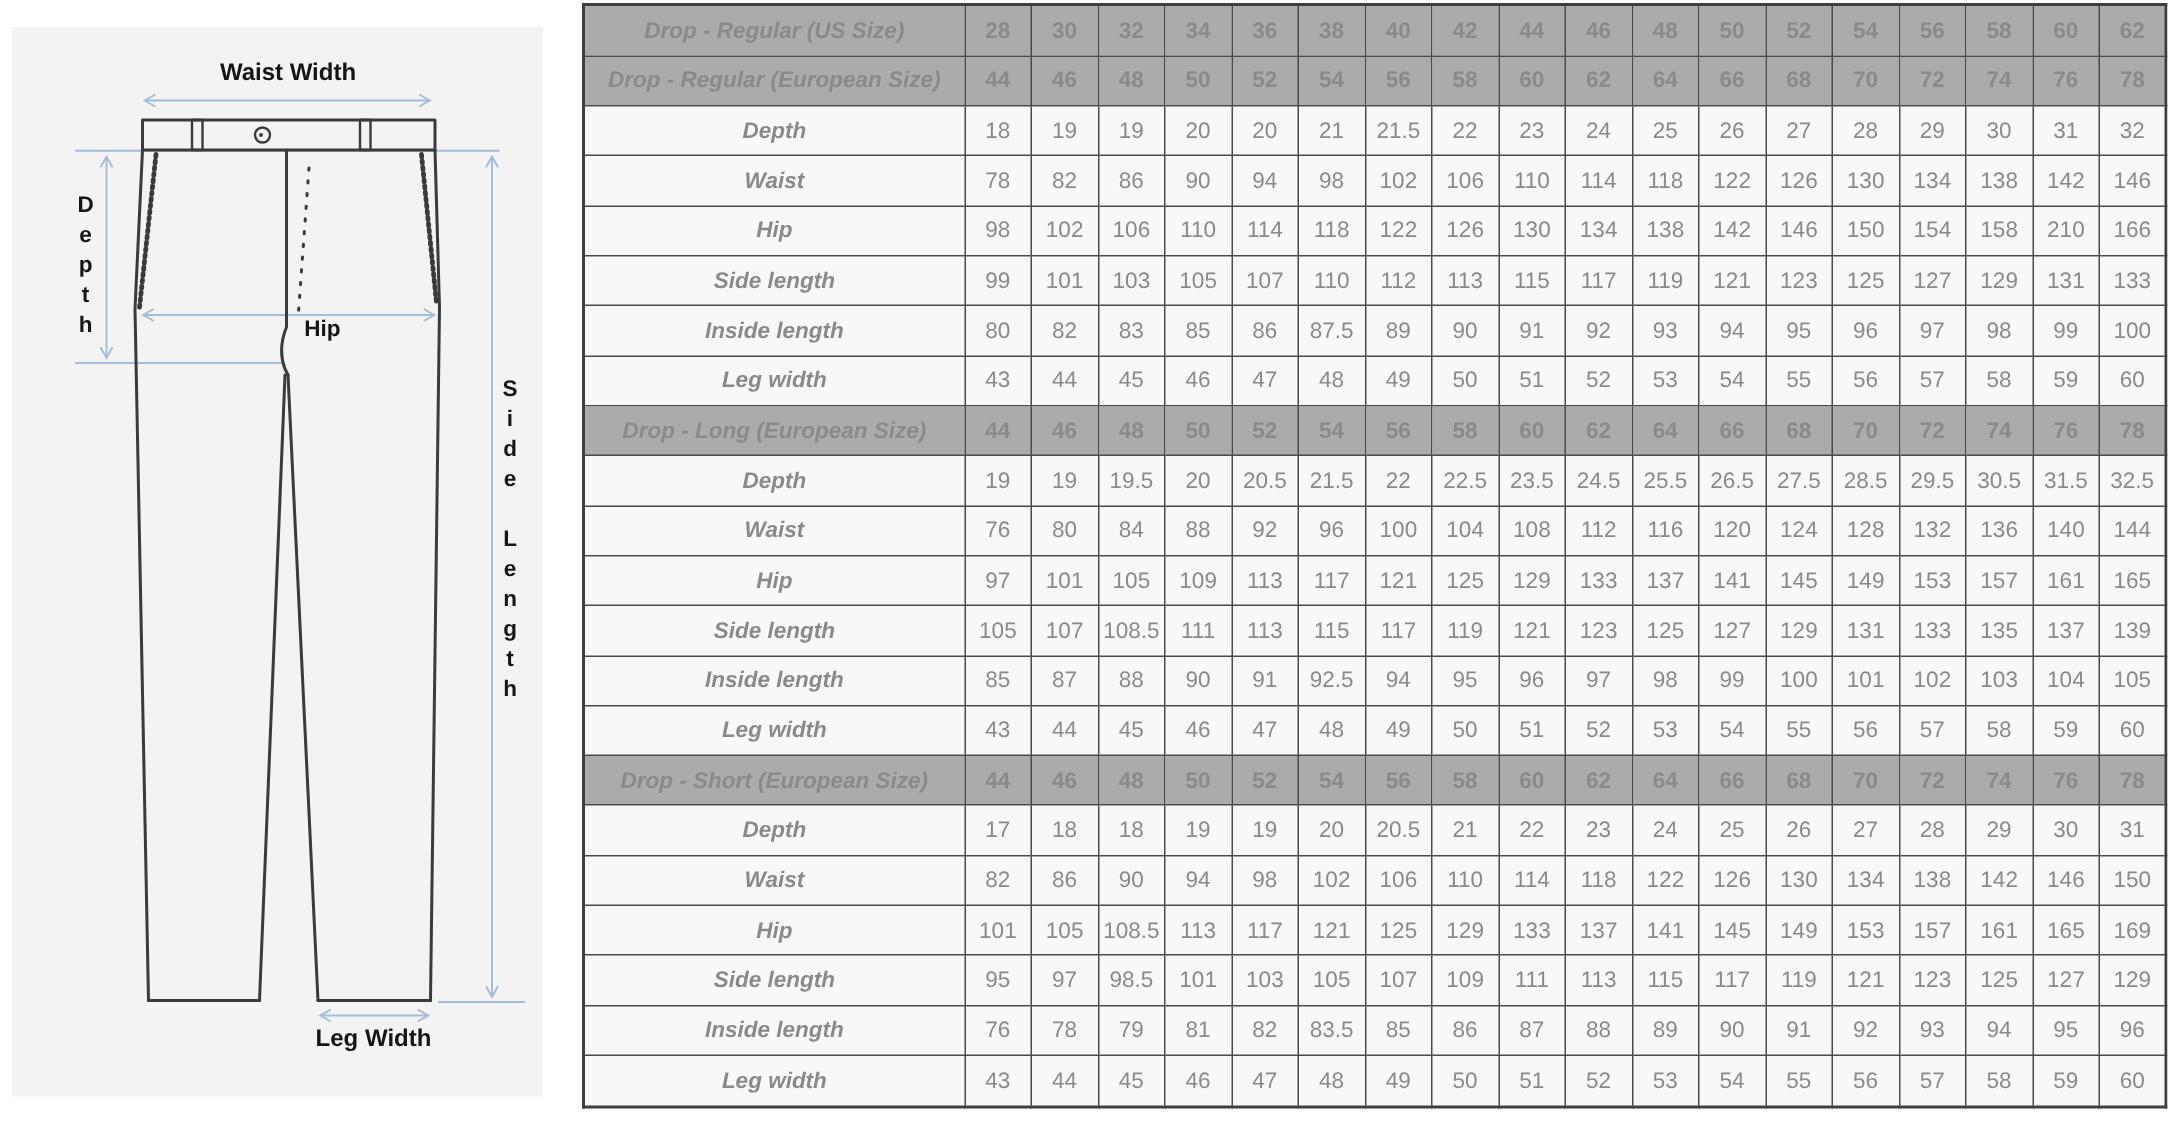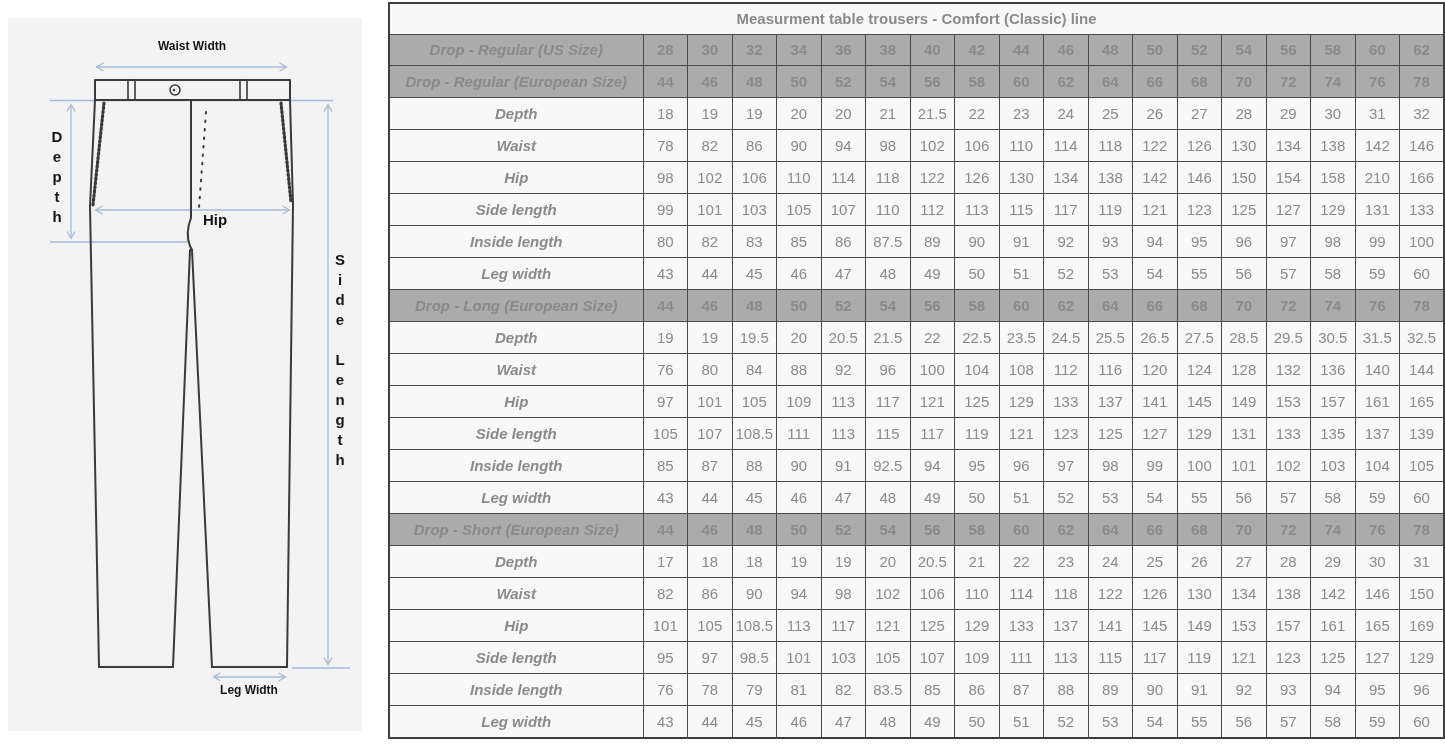--- a/index.html
+++ b/index.html
@@ -8,21 +8,21 @@
     width: 1445px; height: 747px;
     background: #ffffff;
     font-family: "Liberation Sans", sans-serif;
     display: flex;
     overflow: hidden;
   }
 
   
   .diagram-pane { position: relative; width: 388px; height: 747px; background: #ffffff; flex: 0 0 388px; }
   .diagram-pane svg { position: absolute; left: 0; top: 0; }
-  .dlabel { position: absolute; font-weight: bold; color: #151515; font-size: 12px; line-height: 1.1; }
+  .dlabel { position: absolute; font-weight: bold; color: #151515; font-size: 16px; line-height: 1.1; }
   .dlabel.vertical {
     writing-mode: vertical-lr;
     text-orientation: upright;
     letter-spacing: 3px;
     font-size: 15px;
     white-space: pre;
   }
   .lbl-waist { left: 95px; top: 40px; width: 194px; text-align: center; }
   .lbl-depth { left: 48px; top: 128px; }
   .lbl-hip   { left: 193px; top: 212px; width: 44px; text-align: center; font-size: 15px; }
@@ -118,23 +118,20 @@
   <div class="dlabel lbl-leg">Leg Width</div>
 </div>
 
 <div class="table-pane">
   <table class="size-table">
     <colgroup>
       <col style="width:254px">
       <col span="18">
     </colgroup>
     <tbody>
-      <tr>
-        <td class="title-cell" colspan="19">Measurment table trousers - Comfort (Classic) line</td>
-      </tr>
 
     <tr class="size-row">
           <td class="label-cell">Drop - Regular (US Size)</td>
           <td>28</td>
           <td>30</td>
           <td>32</td>
           <td>34</td>
           <td>36</td>
           <td>38</td>
           <td>40</td>

